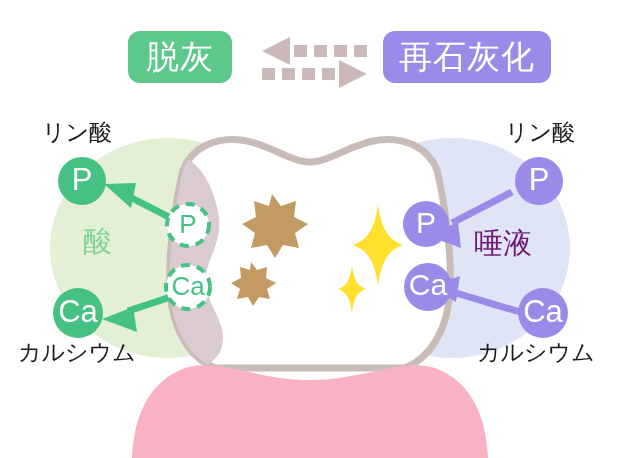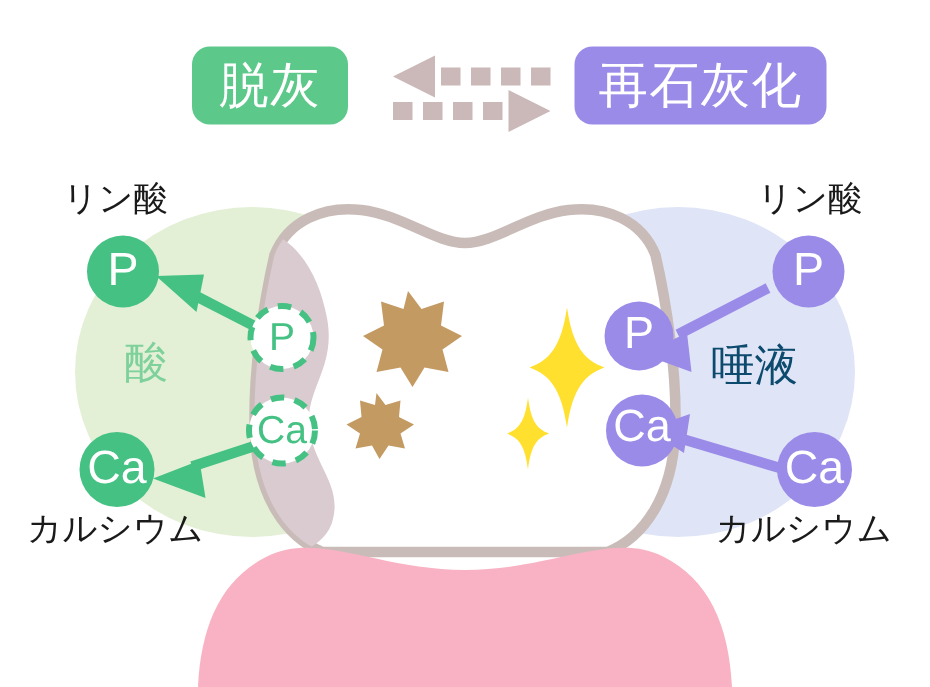--- a/index.html
+++ b/index.html
@@ -156,21 +156,21 @@
   </div>
 
   <div class="lbl" style="left:42px;top:117px;font-size:23px;color:#1a1a1a;">リン酸</div>
 
   <div class="lbl" style="left:83px;top:222px;font-size:29px;color:#7fd19b;">酸</div>
 
   <div class="lbl" style="left:18px;top:337px;font-size:23px;color:#1a1a1a;">カルシウム</div>
 
   <div class="lbl" style="left:505px;top:117px;font-size:23px;color:#1a1a1a;">リン酸</div>
 
-  <div class="lbl" style="left:474px;top:224px;font-size:29px;color:#0c4a6e;text-align:right;">唾液</div>
+  <div class="lbl" style="left:474px;top:224px;font-size:29px;color:#701a75;text-align:right;">唾液</div>
 
   <div class="lbl" style="left:477px;top:337px;font-size:23px;color:#1a1a1a;">カルシウム</div>
 
   <div class="lbl" style="left:56px;top:162px;width:52px;text-align:center;font-size:31px;color:#ffffff;">P</div>
 
   <div class="lbl" style="left:52px;top:294px;width:52px;text-align:center;font-size:31px;color:#ffffff;">Ca</div>
 
   <div class="lbl" style="left:164px;top:209px;width:48px;text-align:center;font-size:26px;color:#44c183;">P</div>
 
   <div class="lbl" style="left:164px;top:271px;width:48px;text-align:center;font-size:26px;color:#44c183;">Ca</div>

